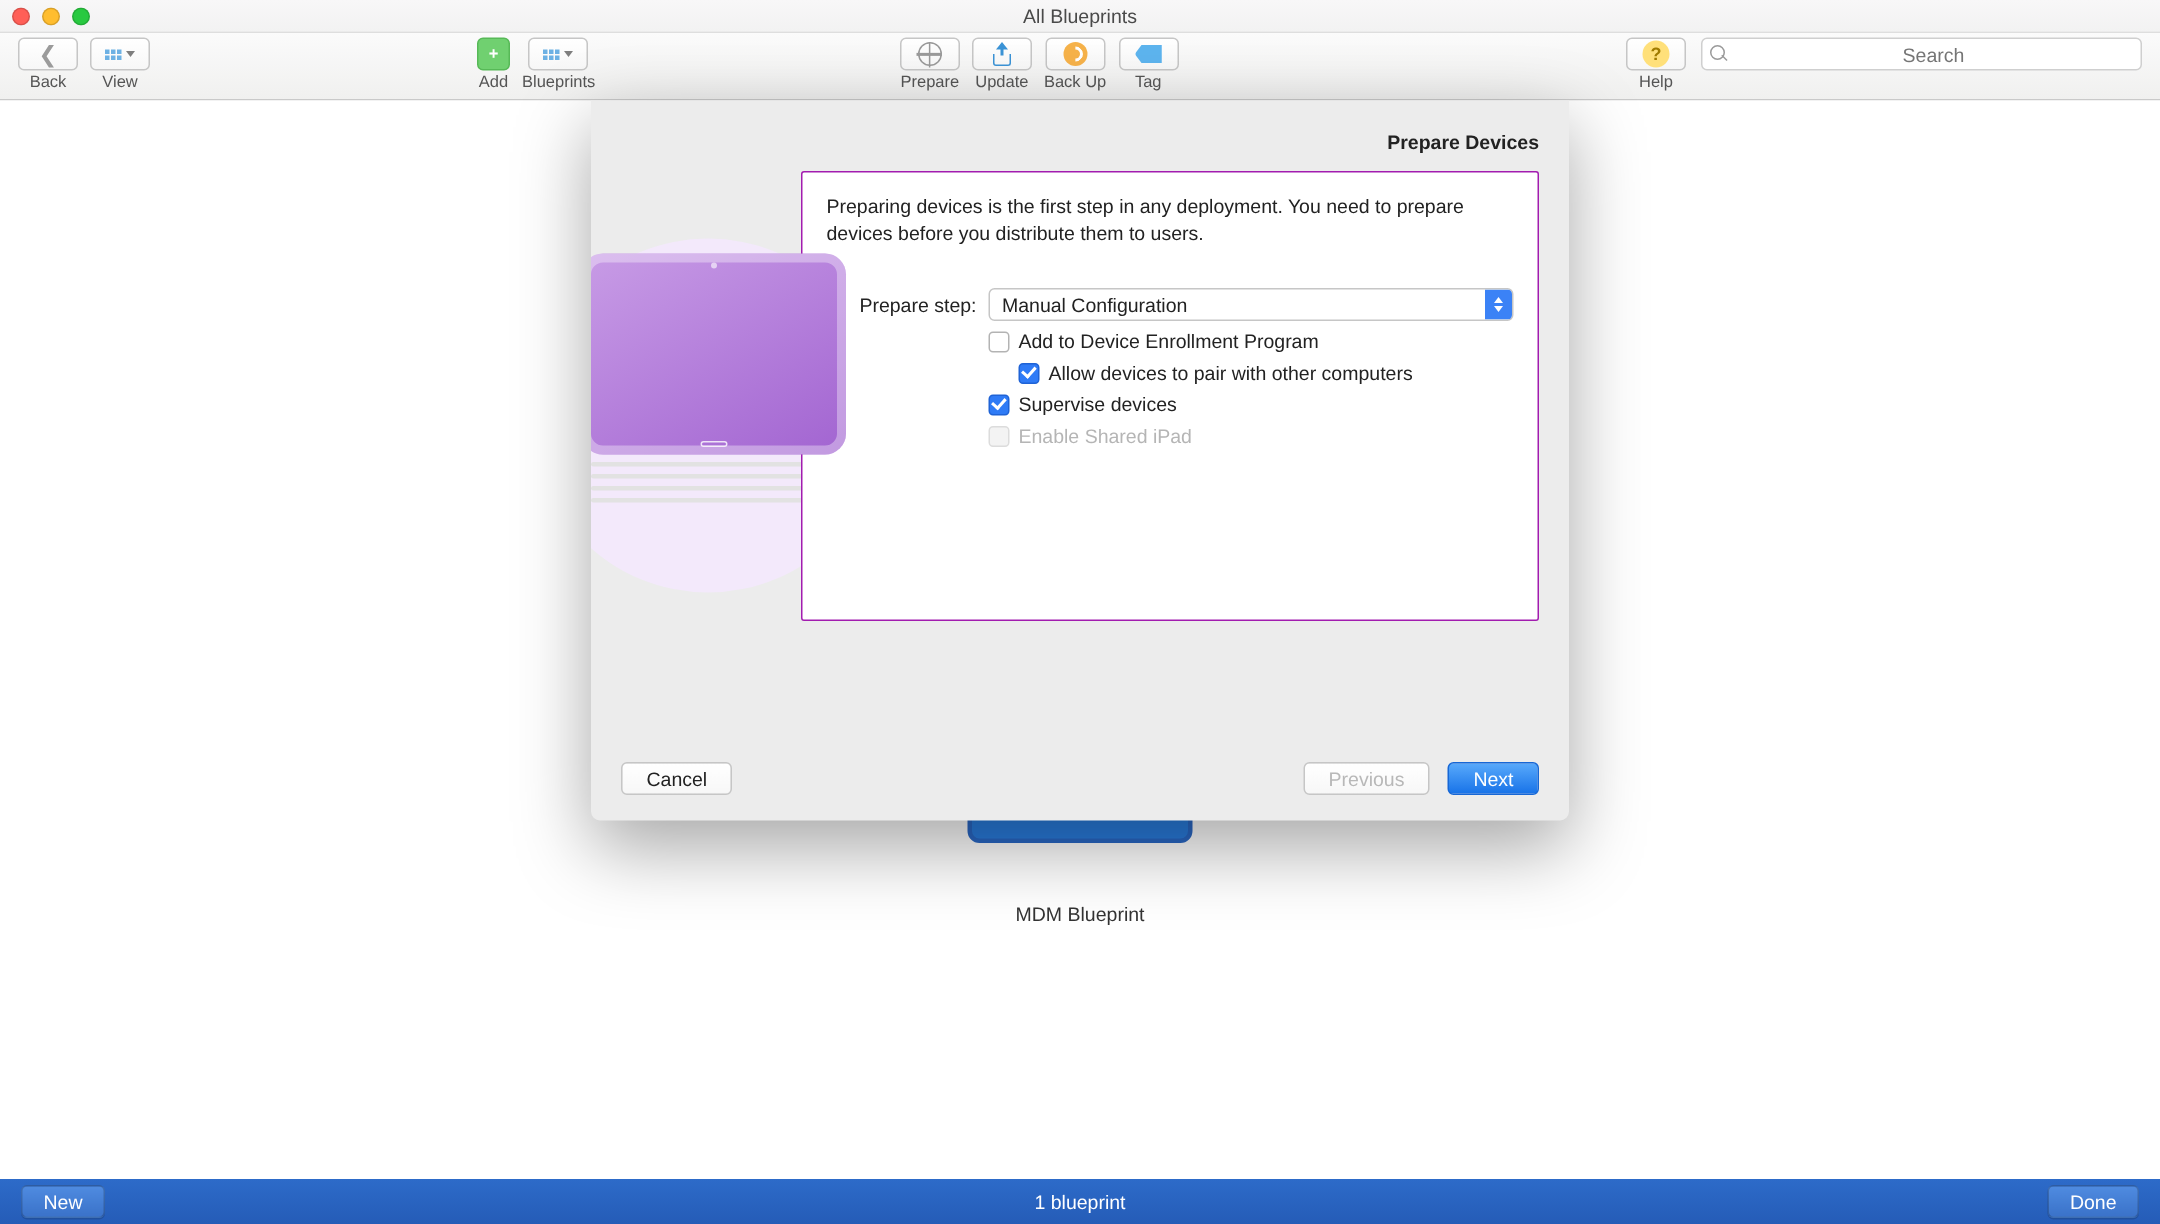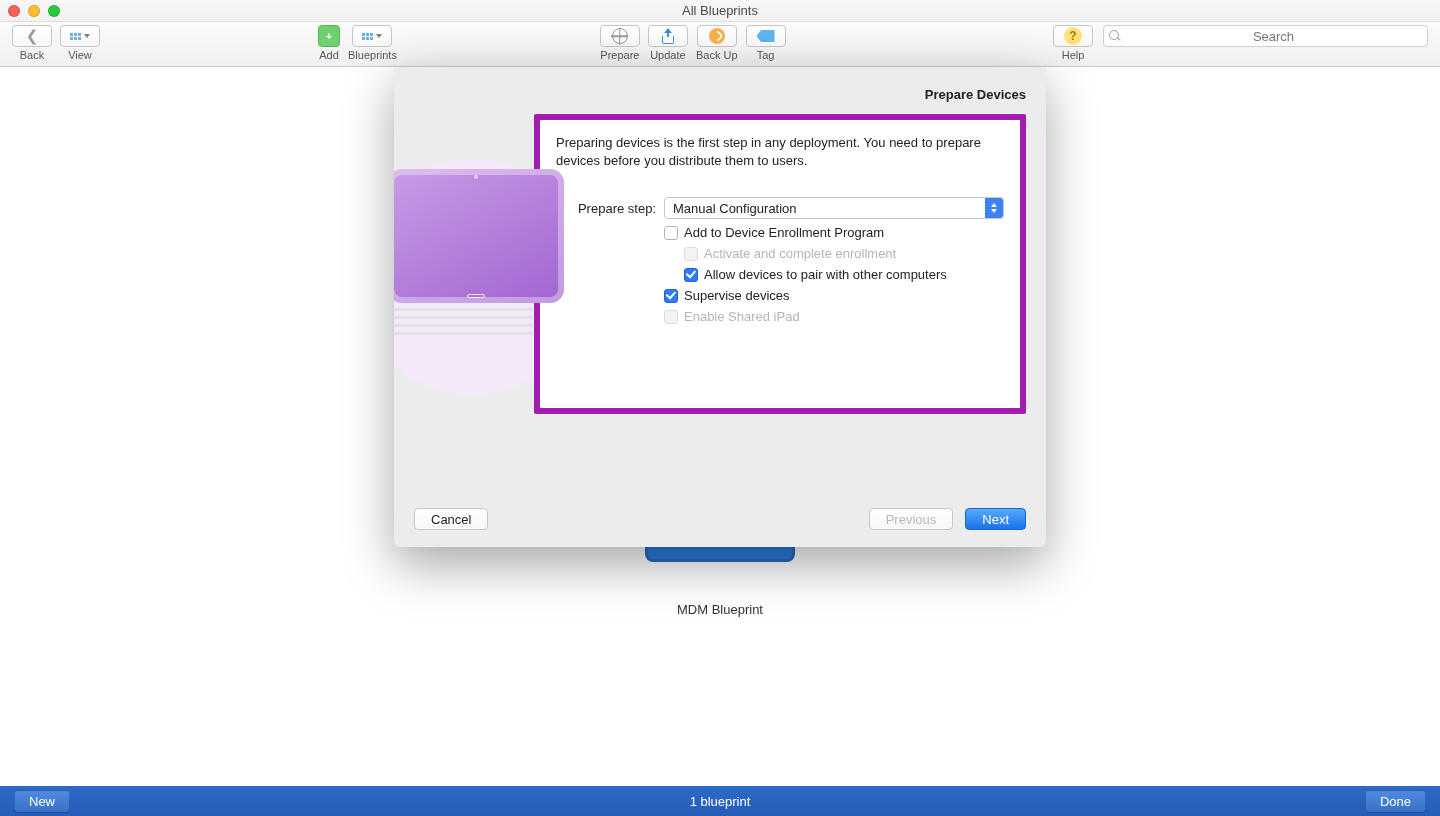--- a/index.html
+++ b/index.html
@@ -31,21 +31,21 @@
   .icon-update .box{position:absolute;left:2px;right:2px;bottom:0;height:8px;border:1.5px solid #3b93d6;border-top:none;border-radius:0 0 2px 2px;}
   .icon-update .arr{position:absolute;left:50%;top:0;width:0;height:0;border-left:4px solid transparent;border-right:4px solid transparent;border-bottom:5px solid #3b93d6;transform:translateX(-50%);}
   .icon-update .stem{position:absolute;left:50%;top:4px;width:2px;height:5px;background:#3b93d6;transform:translateX(-50%);}
   .icon-backup{width:16px;height:16px;border-radius:50%;background:#f6b24a;display:flex;align-items:center;justify-content:center;}
   .icon-backup::after{content:"";width:6px;height:6px;border:2px solid #fff;border-bottom-color:transparent;border-left-color:transparent;border-radius:50%;transform:rotate(45deg);}
   .icon-tag{width:18px;height:12px;background:#5db4ee;clip-path:polygon(0 50%,25% 0,100% 0,100% 100%,25% 100%);}
   .icon-help{width:18px;height:18px;border-radius:50%;background:#ffe07a;display:flex;align-items:center;justify-content:center;color:#a07b00;font-weight:bold;font-size:12px;}
   .tb-back-chevron{font-size:15px;color:#9b9b9b;}
   .grid-drop{display:flex;align-items:center;gap:3px;color:#7e7e7e;}
   .mini-chevron{width:0;height:0;border-left:3px solid transparent;border-right:3px solid transparent;border-top:4px solid #7e7e7e;}
-  .search-input{height:22px;width:325px;border:1px solid #cfcfcf;border-radius:4px;background:#fff;padding:0 8px 0 24px;font-size:13px;color:#333;}
+  .search-input{height:22px;width:294px;border:1px solid #cfcfcf;border-radius:4px;background:#fff;padding:0 8px 0 24px;font-size:13px;color:#333;}
   .search-field{position:relative;}
   .search-field .mag{position:absolute;left:6px;top:50%;transform:translateY(-50%);width:12px;height:12px;color:#979797;}
   .search-field .mag::before{content:"";position:absolute;width:8px;height:8px;border:1.3px solid #9a9a9a;border-radius:50%;}
   .search-field .mag::after{content:"";position:absolute;width:5px;height:1.3px;background:#9a9a9a;transform:rotate(45deg);left:7px;top:8px;}
 
   
   .main { position:absolute; left:0; right:0; top:67px; bottom:34px; background:#fff; }
 
   
   .blueprint-item { position:absolute; left:50%; top:405px; transform:translateX(-50%); text-align:center; }
@@ -58,21 +58,21 @@
   .hero-circle { position:absolute; left:-40px; top:70px; width:236px; height:236px; border-radius:50%; background:#f3e9fb; }
   .hero-ipad-stack { position:absolute; left:-6px; top:80px; }
   .hero-ipad { width:176px; height:134px; border-radius:14px; background:linear-gradient(150deg,#c89ce6 0%, #a264d1 100%); position:relative; box-shadow: inset 0 0 0 6px rgba(255,255,255,0.35); }
   .hero-ipad.front { position:relative; z-index:5; }
   .stack-line { position:absolute; left:6px; right:6px; height:3px; background:#e2e2e2; border-radius:2px; }
   .ipad-home{position:absolute;bottom:5px;left:50%;transform:translateX(-50%);width:18px;height:4px;border:1px solid rgba(255,255,255,0.8);border-radius:3px;}
   .ipad-cam{position:absolute;top:6px;left:50%;transform:translateX(-50%);width:4px;height:4px;border-radius:50%;background:rgba(255,255,255,0.6);}
 
   .sheet-body { position:absolute; left:140px; right:20px; top:18px; bottom:56px; }
   .sheet-title { font-weight:bold; font-size:13px; margin: 2px 0 12px 0; text-align: right; }
-  .sheet-box { border:6px solid #a21caf; background:#fff; border-radius:2px; padding:14px 16px 10px; height:300px; }
+  .sheet-box { border:1px solid #a21caf; background:#fff; border-radius:2px; padding:14px 16px 10px; height:300px; }
   .sheet-desc { font-size:13px; color:#222; line-height:1.35; }
   .form-row { display:flex; align-items:center; margin-top:28px; }
   .form-label { width:100px; text-align:right; margin-right:8px; font-size:13px; }
   .select { flex:1; height:22px; border:1px solid #c6c6c6; border-radius:4px; background:#fff; display:flex; align-items:center; padding:0 0 0 8px; font-size:13px; position:relative; overflow:hidden; }
   .select-cap { position:absolute; right:0; top:0; bottom:0; width:18px; background:#3b82f6; display:flex; flex-direction:column; align-items:center; justify-content:center; gap:2px; }
   .select-cap span { width:0;height:0;border-left:3px solid transparent;border-right:3px solid transparent; }
   .select-cap .u{border-bottom:4px solid #fff;}
   .select-cap .d{border-top:4px solid #fff;}
   .chk-row { display:flex; align-items:center; margin-top:6px; margin-left:108px; font-size:13px; }
   .chk-row.sub { margin-left:128px; }
@@ -246,24 +246,20 @@
                 <span class="d"></span>
               </span>
           </div>
         </div>
 
         <div class="chk-row">
           <span class="chk"></span>
           <span>Add to Device Enrollment Program</span>
         </div>
         <div class="chk-row sub">
-          <span class="chk disabled"></span>
-          <span class="disabled-text">Activate and complete enrollment</span>
-        </div>
-        <div class="chk-row sub">
           <span class="chk checked"></span>
           <span>Allow devices to pair with other computers</span>
         </div>
         <div class="chk-row">
           <span class="chk checked"></span>
           <span>Supervise devices</span>
         </div>
         <div class="chk-row">
           <span class="chk disabled"></span>
           <span class="disabled-text">Enable Shared iPad</span>

